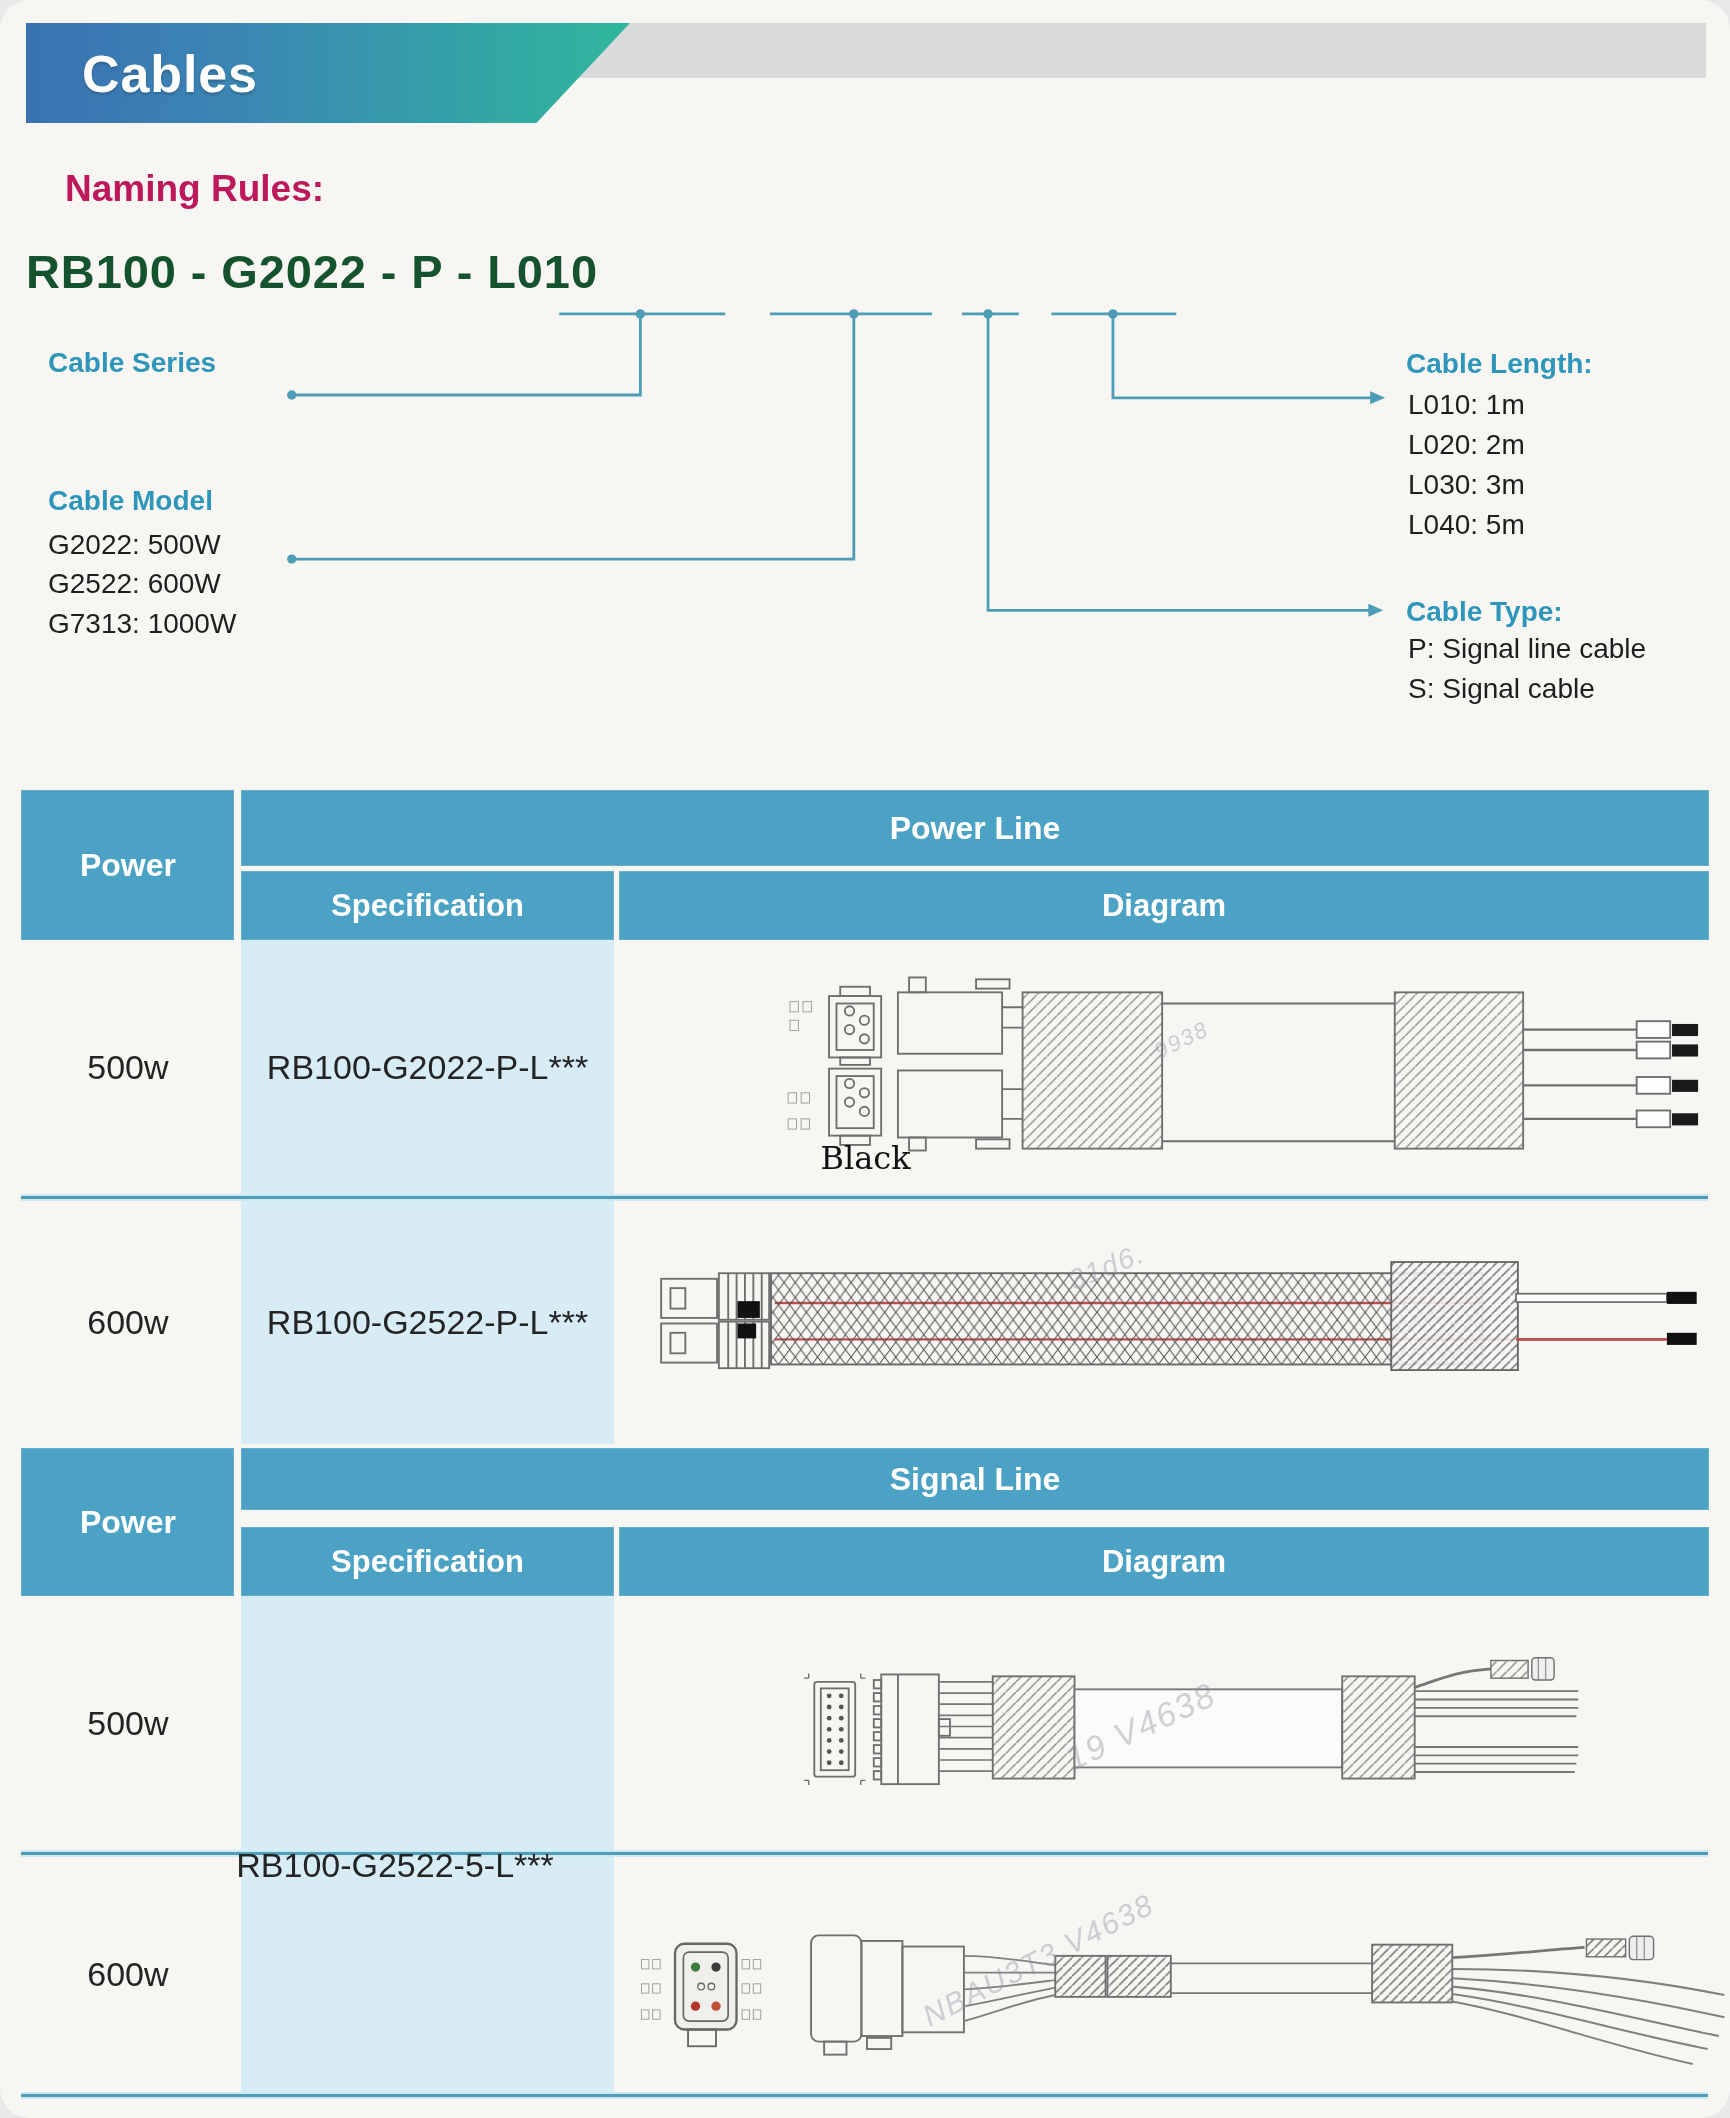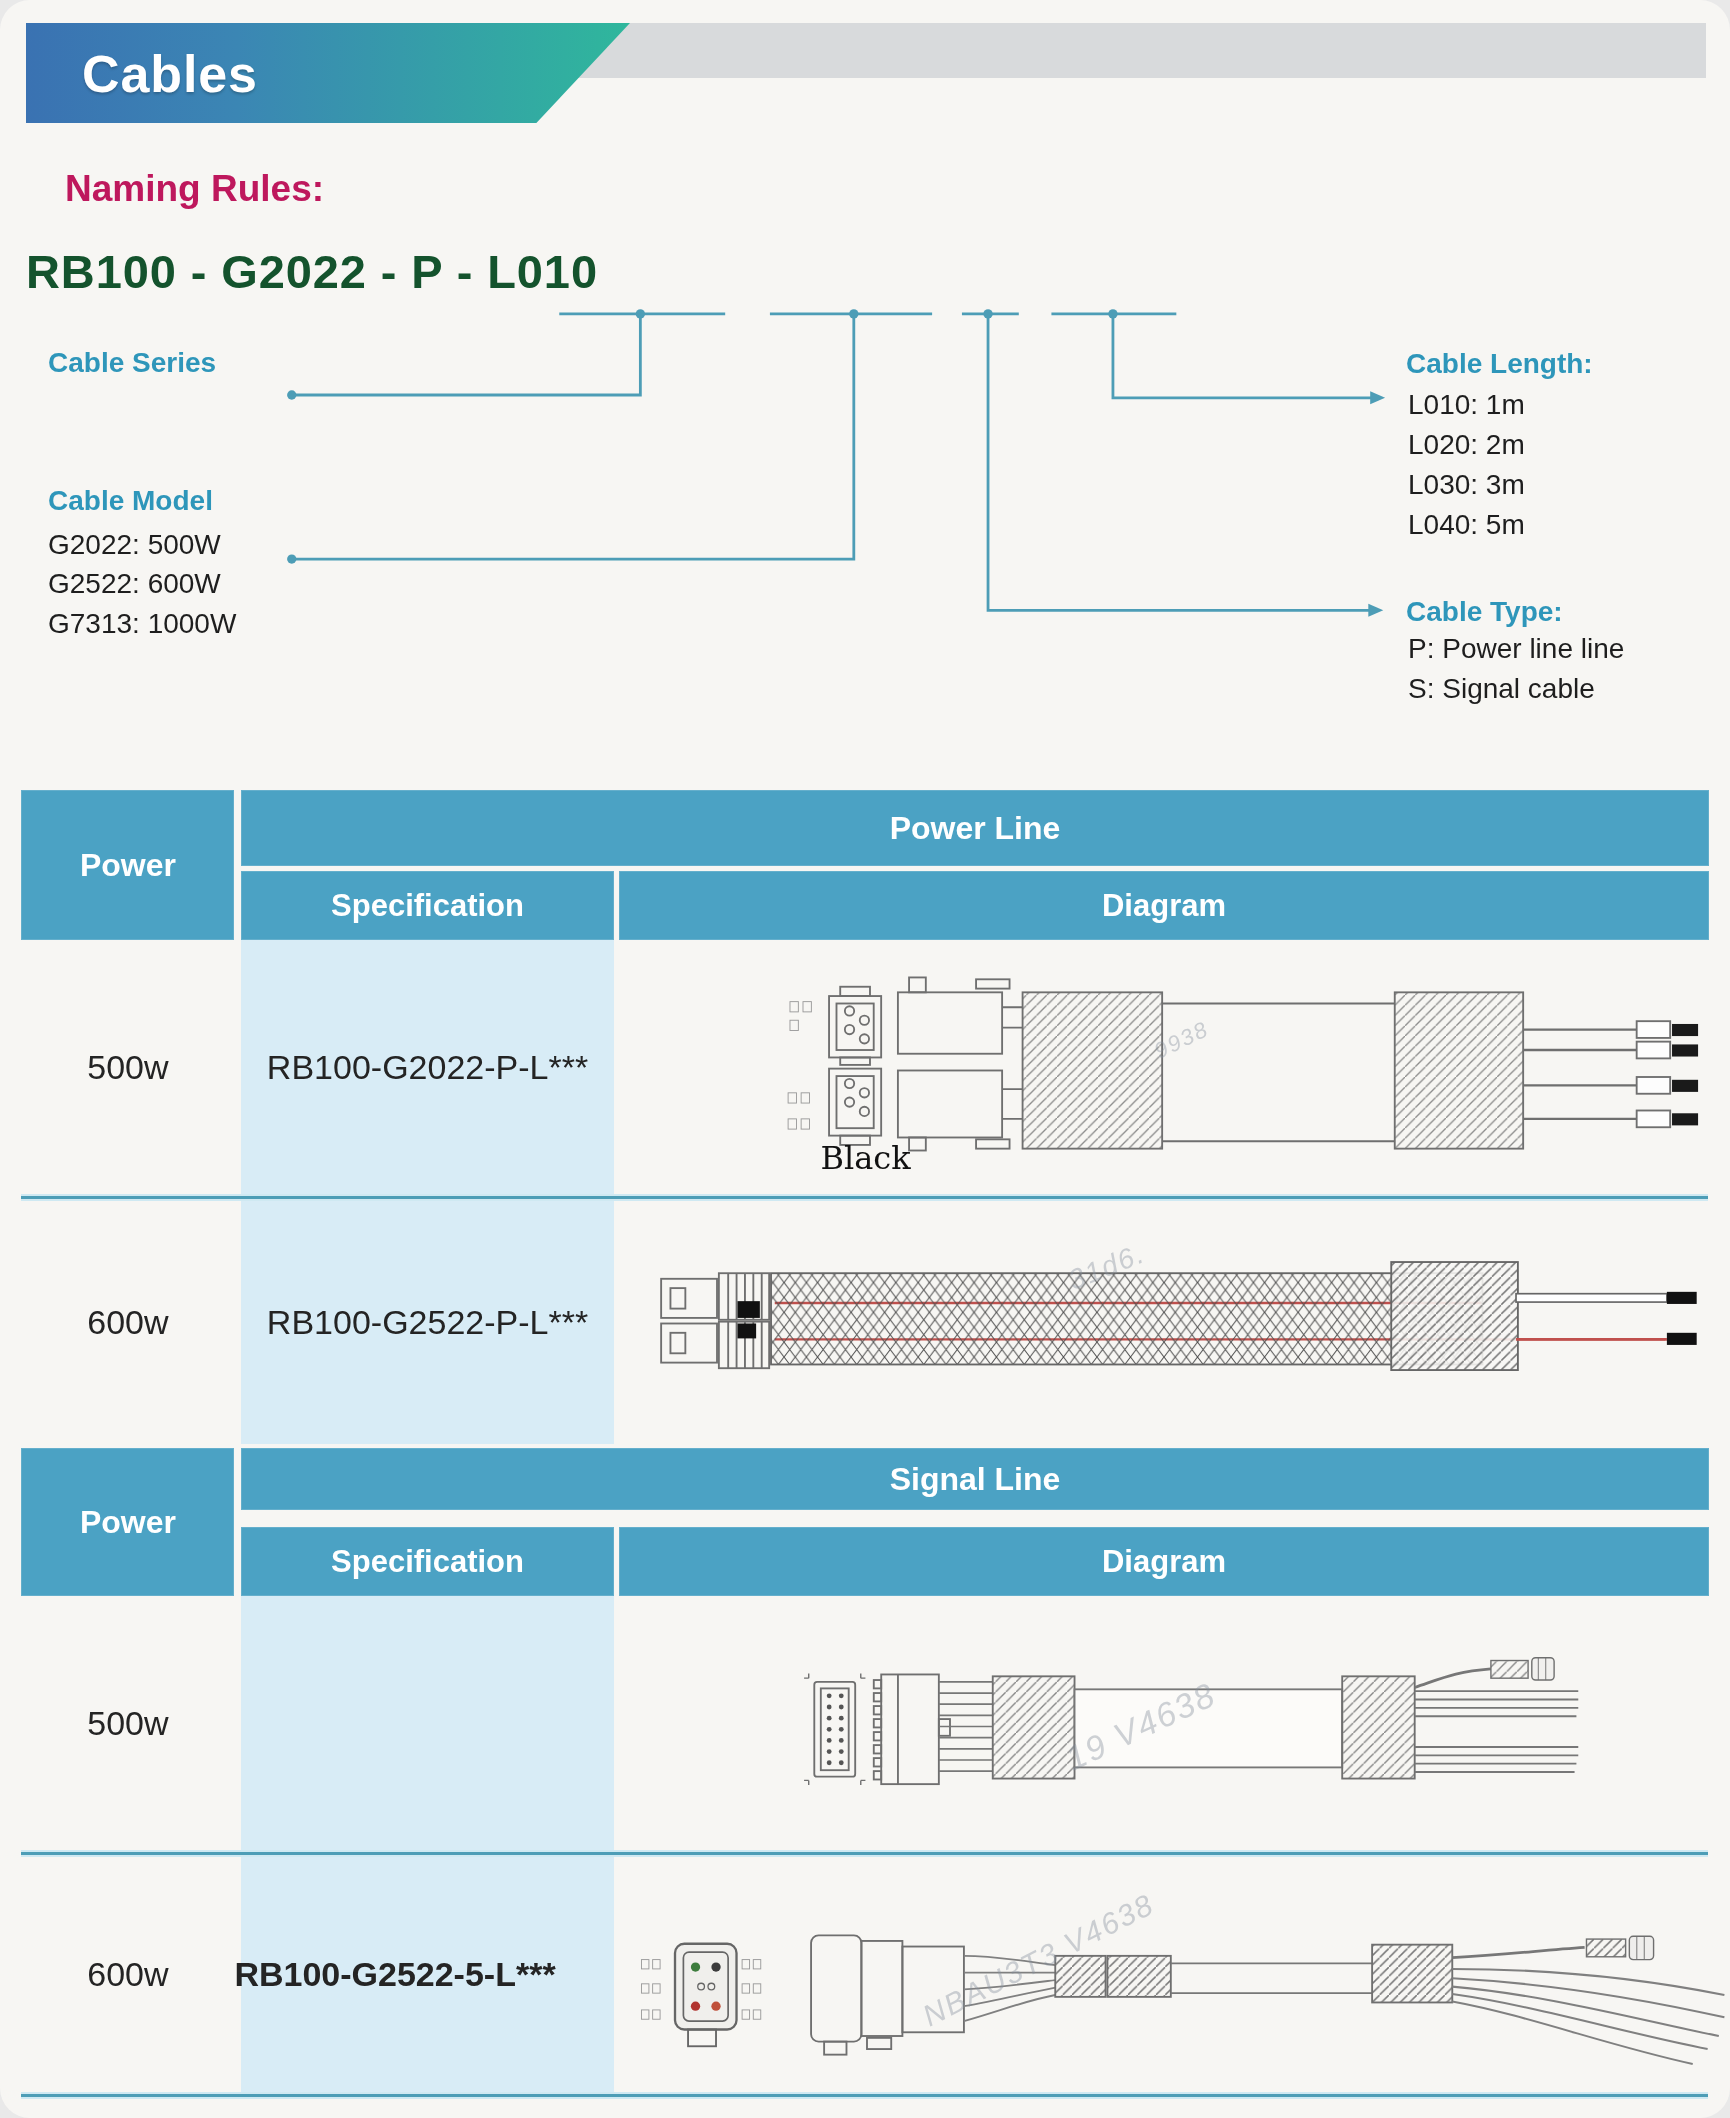--- a/index.html
+++ b/index.html
@@ -72,21 +72,21 @@
   <div class="titem" style="left:48px;top:568px;">G2522: 600W</div>
   <div class="titem" style="left:48px;top:608px;">G7313: 1000W</div>
 
   <div class="tlabel" style="left:1406px;top:348px;">Cable Length:</div>
   <div class="titem" style="left:1408px;top:389px;">L010: 1m</div>
   <div class="titem" style="left:1408px;top:429px;">L020: 2m</div>
   <div class="titem" style="left:1408px;top:469px;">L030: 3m</div>
   <div class="titem" style="left:1408px;top:509px;">L040: 5m</div>
 
   <div class="tlabel" style="left:1406px;top:596px;">Cable Type:</div>
-  <div class="titem" style="left:1408px;top:633px;">P: Power line line</div>
+  <div class="titem" style="left:1408px;top:633px;">P: Signal line cable</div>
   <div class="titem" style="left:1408px;top:673px;">S: Signal cable</div>
 
   <div class="hcell" style="left:21.4px;top:790px;width:213px;height:150px;font-size:32px;">Power</div>
   <div class="hcell" style="left:241px;top:790px;width:1468px;height:76px;font-size:32px;">Power Line</div>
   <div class="hcell" style="left:241px;top:871px;width:373px;height:69px;font-size:31px;">Specification</div>
   <div class="hcell" style="left:619px;top:871px;width:1090px;height:69px;font-size:31px;">Diagram</div>
 
   <div class="specband" style="left:241px;top:940px;width:373px;height:504px;"></div>
 
   <div class="bcell" style="left:21.4px;top:940px;width:213px;height:254px;">500w</div>
@@ -204,21 +204,21 @@
 
   <div class="specband" style="left:241px;top:1596px;width:373px;height:499px;"></div>
 
   <div class="bcell" style="left:21.4px;top:1596px;width:213px;height:254px;">500w</div>
 
   <div class="rline" style="left:21.4px;top:1850px;width:1687px;height:6.5px;">
       <i></i>
     </div>
 
   <div class="bcell" style="left:21.4px;top:1857px;width:213px;height:235px;">600w</div>
-  <div class="bcell" style="left:241px;top:1857px;width:308px;height:235px;font-weight:bold;">RB100-G2522-5-L***</div>
+  <div class="bcell" style="left:241px;top:1748px;width:308px;height:235px;">RB100-G2522-5-L***</div>
 
   <div class="rline" style="left:21.4px;top:2092px;width:1687px;height:6.5px;">
       <i></i>
     </div>
 
   <svg class="diag" style="left:802px;top:1641px;" width="783" height="158" viewBox="860 1760 840 170">
     <defs>
       <pattern id="d3h" width="11" height="11" patternUnits="userSpaceOnUse">
         <path d="M-2,13 L13,-2" stroke="#858585" stroke-width="1.5" fill="none"></path>
       </pattern>

